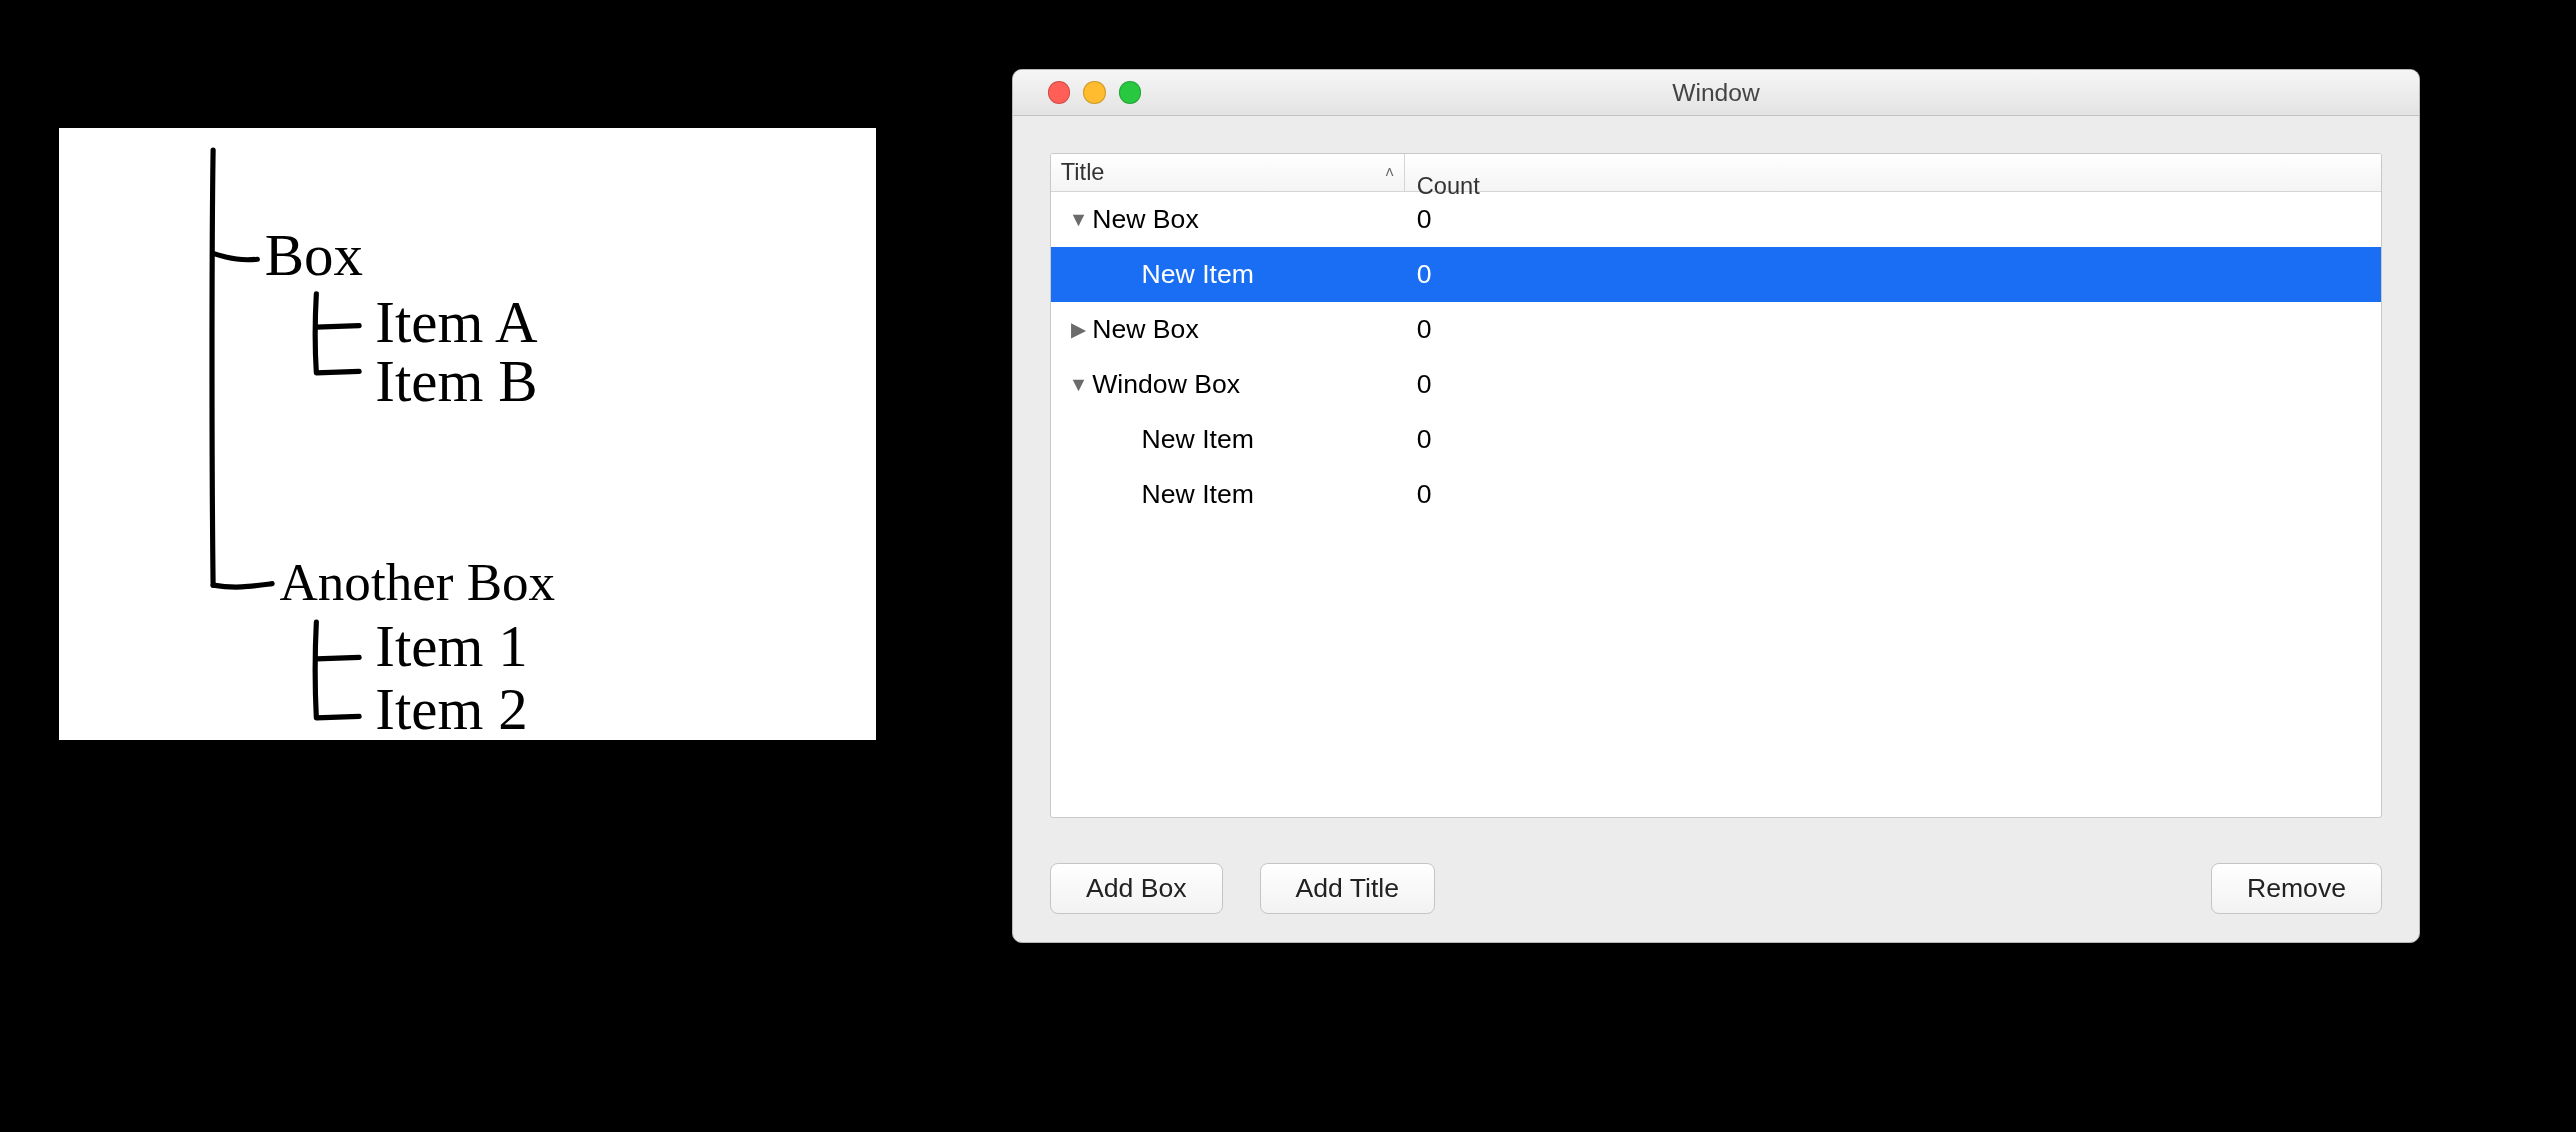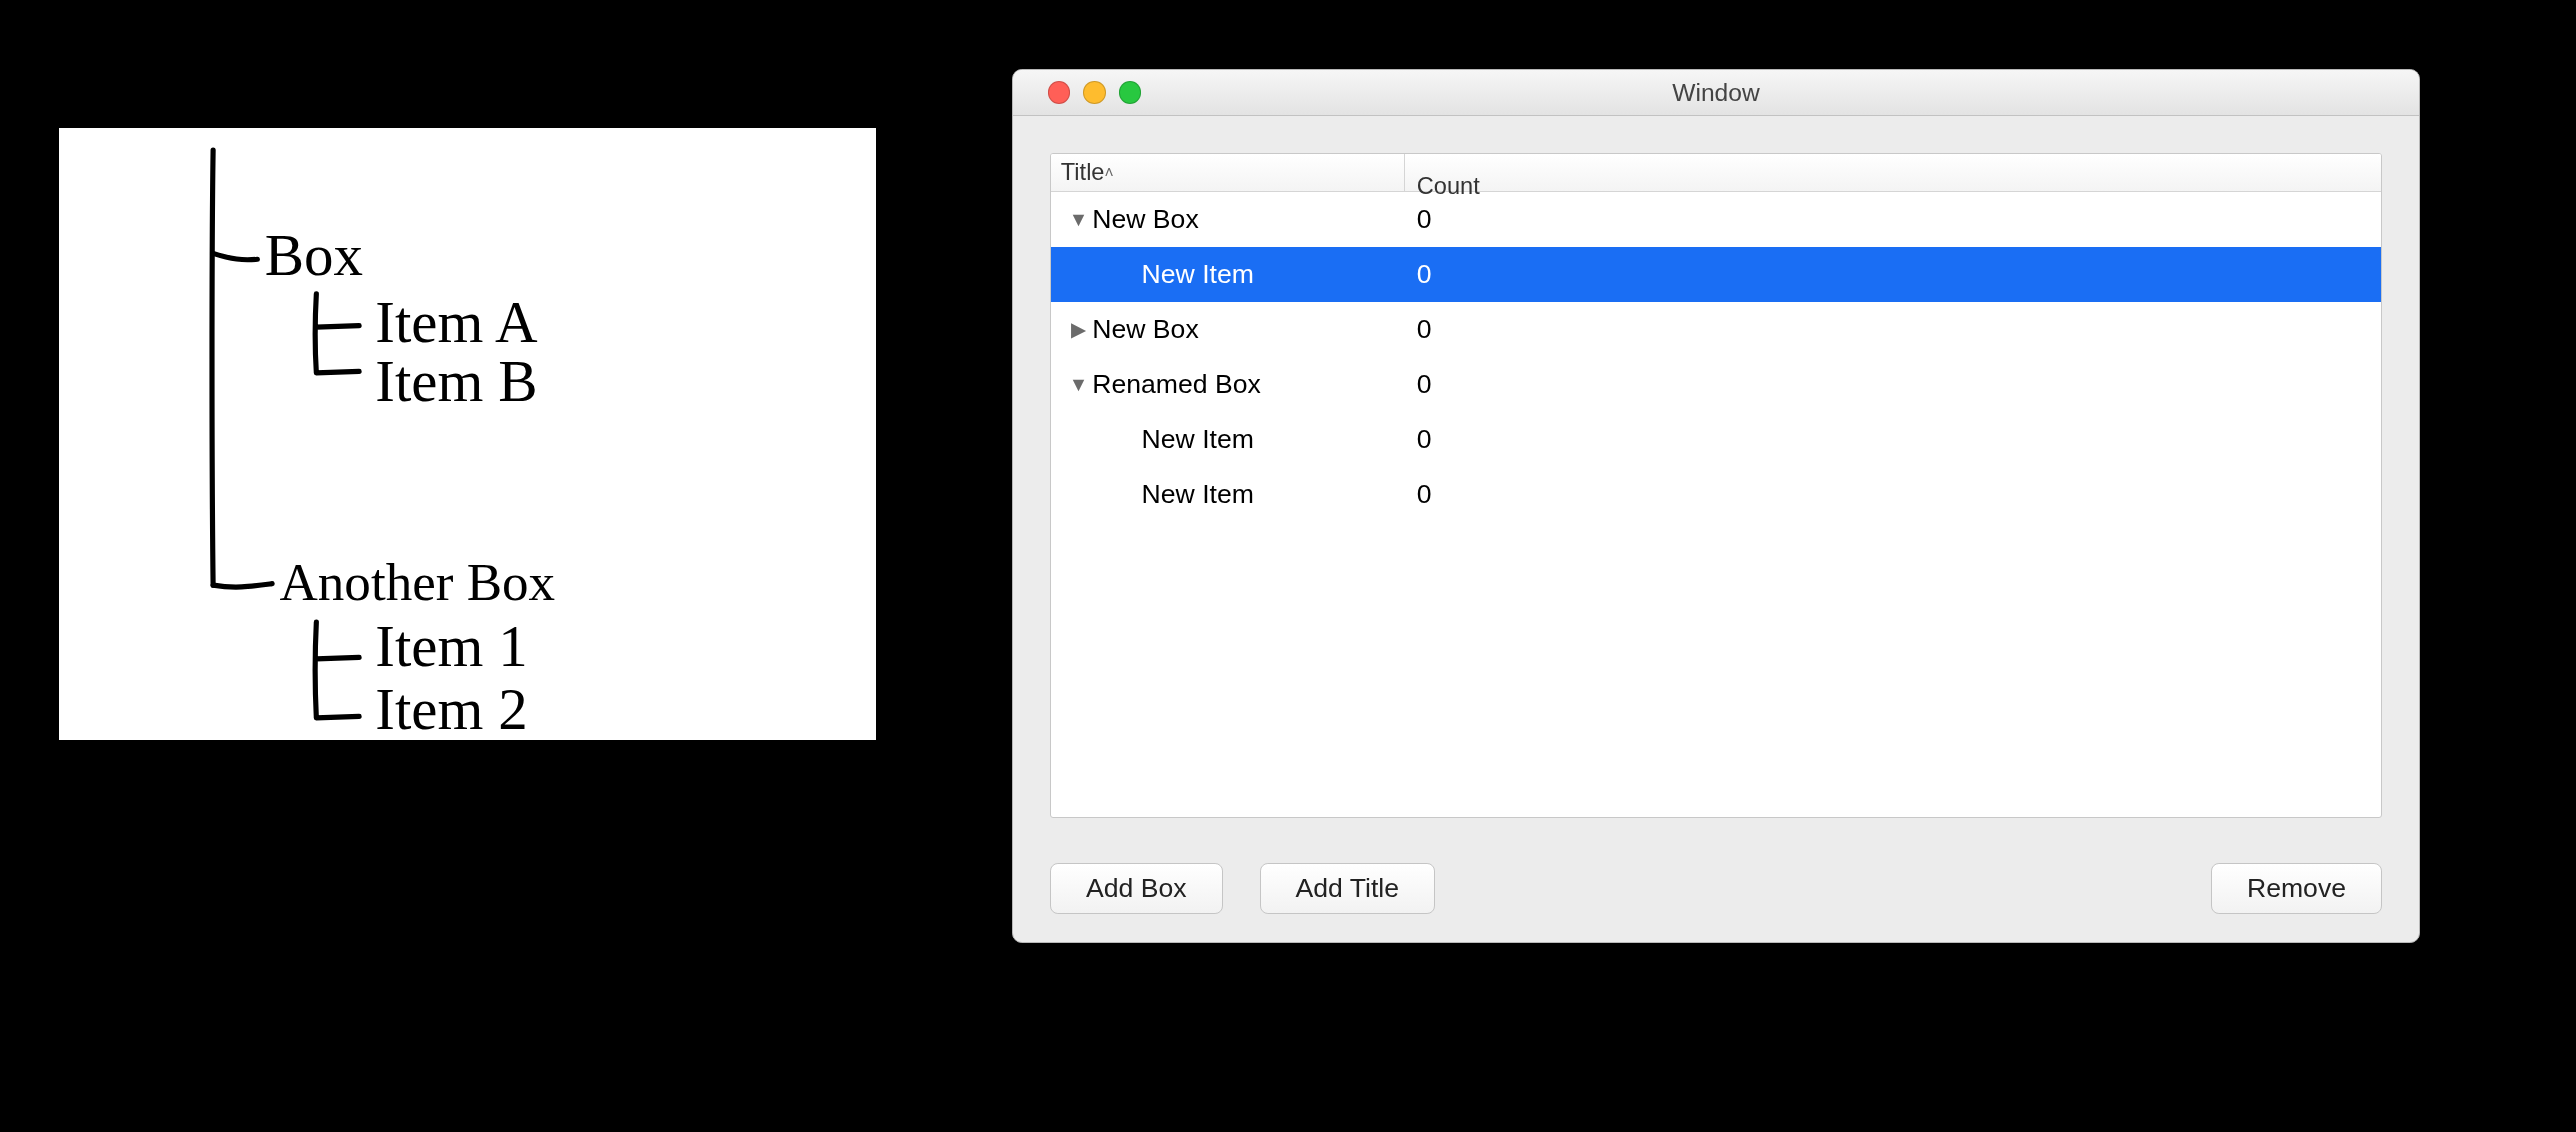--- a/index.html
+++ b/index.html
@@ -96,20 +96,21 @@
     border-bottom: 1px solid #d5d5d5;
     font-size: 23.6px;
     color: #333;
     align-items: center;
   }
   .col-title {
     width: 354px;
     padding-left: 9.8px;
     display: flex;
     align-items: center;
+    justify-content: space-between;
     border-right: 1px solid #d5d5d5;
     height: 100%;
     box-sizing: border-box;
   }
   .col-title .sort {
     font-size: 15.7px;
     color: #666;
     padding-right: 9.8px;
   }
   .col-count {
@@ -242,21 +243,21 @@
           <div class="row">
             <div class="cell-title indent-0">
               <span class="disclosure">▶</span>
               <span>New Box</span>
             </div>
             <div class="cell-count">0</div>
           </div>
           <div class="row">
             <div class="cell-title indent-0">
               <span class="disclosure">▼</span>
-              <span>Renamed Box</span>
+              <span>Window Box</span>
             </div>
             <div class="cell-count">0</div>
           </div>
           <div class="row">
             <div class="cell-title indent-1">
               <span class="disclosure"></span>
               <span>New Item</span>
             </div>
             <div class="cell-count">0</div>
           </div>

